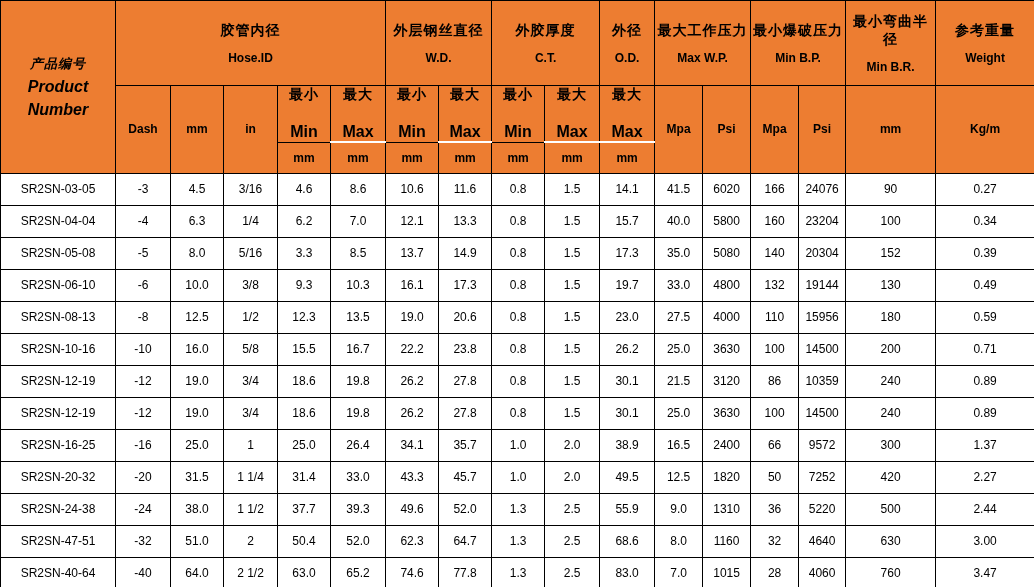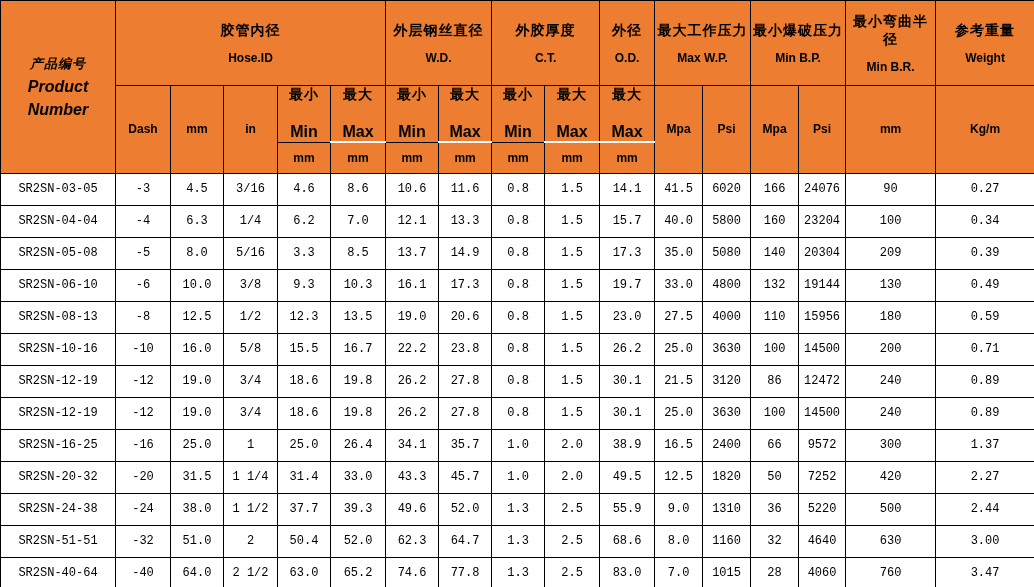--- a/index.html
+++ b/index.html
@@ -24,21 +24,21 @@
     overflow: hidden;
   }
   .spec thead th {
     background: var(--header-bg, #ED7D31);
     font-weight: bold;
   }
   
   .spec thead tr.h1 { height: 85px; }
   .spec thead tr.h2 { height: 55px; }
   .spec thead tr.h3 { height: 31px; }
-  .spec tbody tr { height: 32px; font-family: Liberation Mono, monospace; }
+  .spec tbody tr { height: 32px; }
 
   .zh  { display: block; font-size: 14px; letter-spacing: 1px; margin-bottom: 11px; }
   .en  { display: block; font-size: 12px; }
   .zh2 { display: block; font-size: 14px; letter-spacing: 1px; margin-bottom: 19px; }
   .en2 { display: block; font-size: 16px; }
   .pline { display: block; font-size: 13px; margin: 5px 0; letter-spacing: 1px; font-style: italic; }
   .pline.latin { font-size: 16px; letter-spacing: 0; }
 
   .unit, .single { font-size: 12px; }
   .spec thead th.maxdiv { border-bottom: 2px solid var(--max-divider, #FFFFFF); }
@@ -208,21 +208,21 @@
           <td>8.5</td>
           <td>13.7</td>
           <td>14.9</td>
           <td>0.8</td>
           <td>1.5</td>
           <td>17.3</td>
           <td>35.0</td>
           <td>5080</td>
           <td>140</td>
           <td>20304</td>
-          <td>209</td>
+          <td>152</td>
           <td>0.39</td>
         </tr>
         <tr>
           <td>SR2SN-06-10</td>
           <td>-6</td>
           <td>10.0</td>
           <td>3/8</td>
           <td>9.3</td>
           <td>10.3</td>
           <td>16.1</td>
@@ -283,21 +283,21 @@
           <td>18.6</td>
           <td>19.8</td>
           <td>26.2</td>
           <td>27.8</td>
           <td>0.8</td>
           <td>1.5</td>
           <td>30.1</td>
           <td>21.5</td>
           <td>3120</td>
           <td>86</td>
-          <td>12472</td>
+          <td>10359</td>
           <td>240</td>
           <td>0.89</td>
         </tr>
         <tr>
           <td>SR2SN-12-19</td>
           <td>-12</td>
           <td>19.0</td>
           <td>3/4</td>
           <td>18.6</td>
           <td>19.8</td>
@@ -364,21 +364,21 @@
           <td>2.5</td>
           <td>55.9</td>
           <td>9.0</td>
           <td>1310</td>
           <td>36</td>
           <td>5220</td>
           <td>500</td>
           <td>2.44</td>
         </tr>
         <tr>
-          <td>SR2SN-51-51</td>
+          <td>SR2SN-47-51</td>
           <td>-32</td>
           <td>51.0</td>
           <td>2</td>
           <td>50.4</td>
           <td>52.0</td>
           <td>62.3</td>
           <td>64.7</td>
           <td>1.3</td>
           <td>2.5</td>
           <td>68.6</td>

